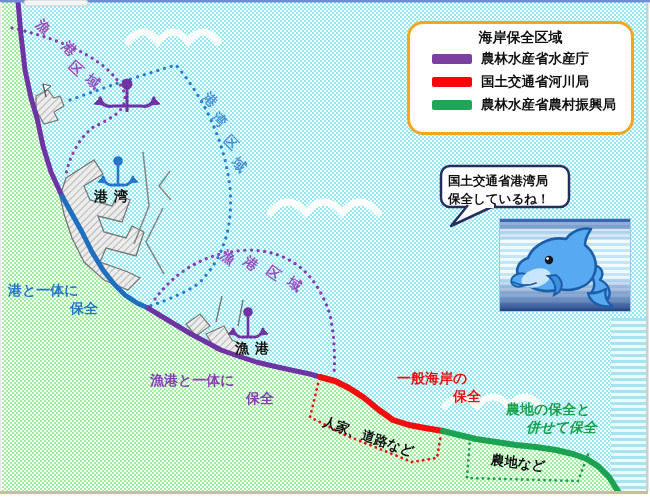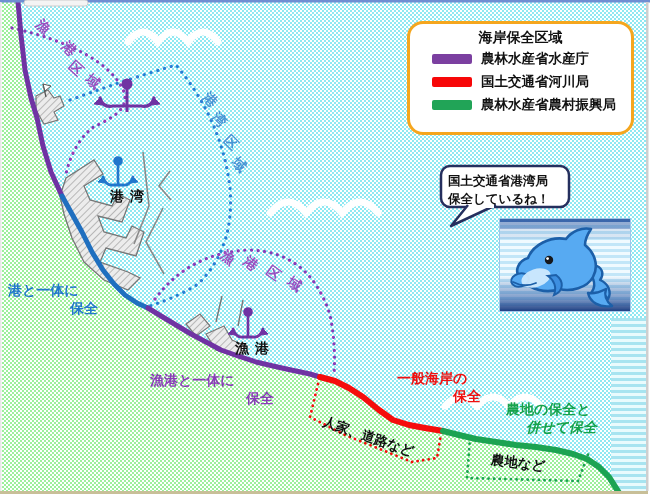--- a/index.html
+++ b/index.html
@@ -173,21 +173,21 @@
       <path d="M20,60 C14,52 18,42 28,39 C33,26 50,17 66,20 C72,12 82,8 91,10 C87,16 85,21 85,26 C95,34 99,47 93,58 C87,69 71,73 59,70 C47,75 31,71 20,60 Z" fill="#57aaf2" stroke="#1c5fa8" stroke-width="2.6" stroke-linejoin="round"></path>
       <ellipse cx="20" cy="61" rx="9" ry="6.5" transform="rotate(-15 20 61)" fill="#57aaf2" stroke="#1c5fa8" stroke-width="2"></ellipse>
       <ellipse cx="36" cy="59" rx="15" ry="9" transform="rotate(-18 36 59)" fill="#cfe9fd" opacity="0.95"></ellipse>
       <path d="M13,63 Q24,69 36,64" fill="none" stroke="#1c5fa8" stroke-width="1.8" stroke-linecap="round"></path>
       <path d="M56,56 C64,62 64,72 54,76 C57,68 54,61 48,57 Z" fill="#3d8fe0" stroke="#1c5fa8" stroke-width="2"></path>
       <circle cx="49" cy="41" r="4.2" fill="#16181c"></circle>
       <circle cx="47.6" cy="39.6" r="1.4" fill="#ffffff"></circle>
     </svg>
   </div>
 
-  <div class="abs maplabel" style="left:94px;top:188px;width:72px;text-align:center;letter-spacing:6px;color:#111;">港湾</div>
+  <div class="abs maplabel" style="left:94px;top:188px;width:60px;letter-spacing:6px;color:#111;">港湾</div>
   <div class="abs maplabel" style="left:228px;top:340px;width:54px;text-align:center;letter-spacing:6px;color:#111;">漁港</div>
 
   <div class="abs maplabel lab-blue" style="left:8px;top:262px;">
     <div>港と一体に</div>
     <div style="margin-left:62px;">保全</div>
   </div>
 
   <div class="abs maplabel lab-purple" style="left:150px;top:372px;">
     <div>漁港と一体に</div>
     <div style="margin-left:96px;">保全</div>

